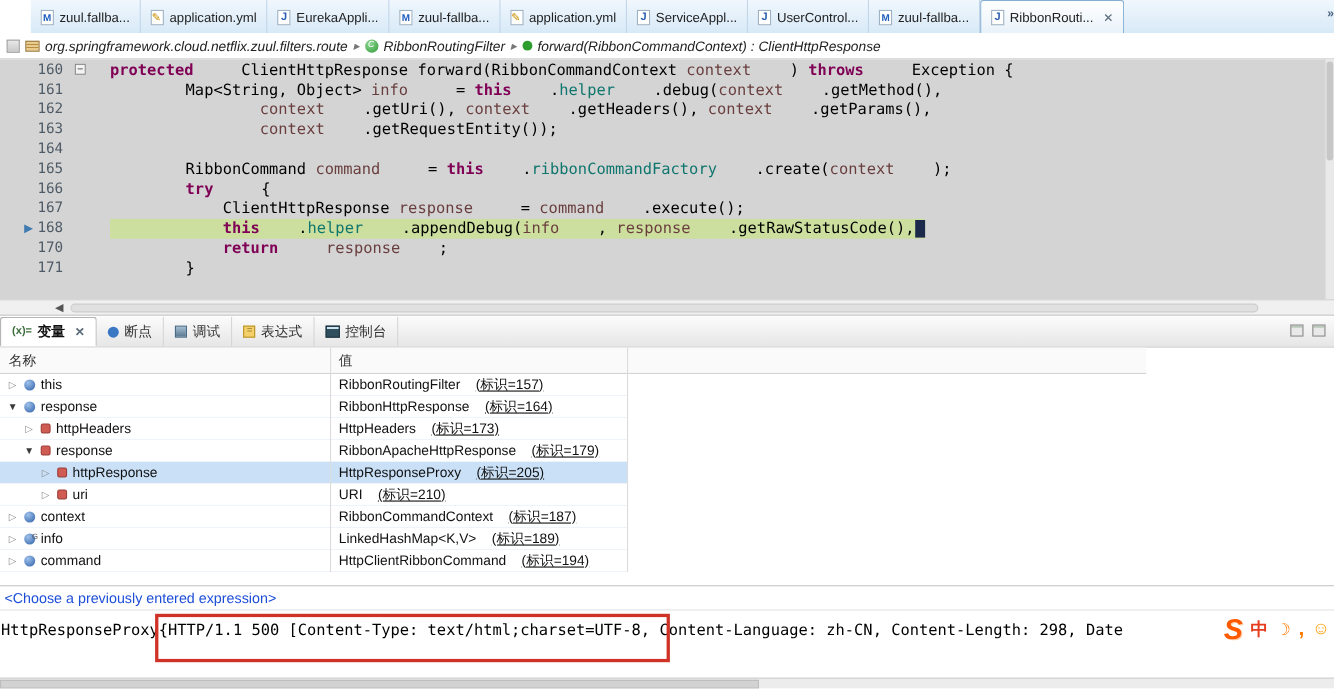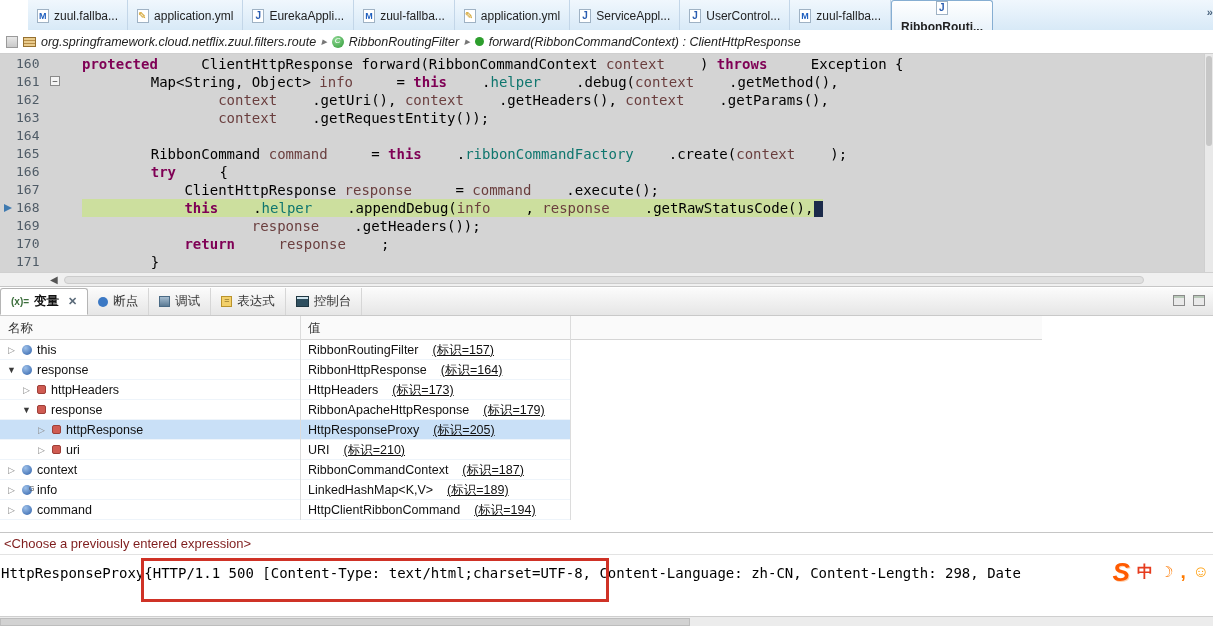--- a/index.html
+++ b/index.html
@@ -6,21 +6,21 @@
   html,body { width:1213px; height:626px; overflow:hidden; background:#fff;
     font-family:"Liberation Sans", sans-serif; position:relative; }
 
   
   .tabbar { position:absolute; left:0; top:0; width:1213px; height:32px;
     background:linear-gradient(#f0f7fd,#d7e9f7); border-bottom:1px solid #b9cfe4;
     display:flex; align-items:stretch;margin-left:28px; }
   .etab { display:flex; align-items:center; gap:5px; padding:0 9px; font-size:12px;
     color:#222; border-right:1px solid #c3d6e8; white-space:nowrap; }
   .etab.active { background:linear-gradient(#ffffff,#e8f2fa);
-    border:1px solid #86aed2; border-bottom:none; border-radius:3px 3px 0 0; font-weight:bold;flex-direction:column; }
+    border:1px solid #86aed2; border-bottom:none; border-radius:3px 3px 0 0; font-weight:normal; }
   .etab-close { color:#5b6b7a; font-size:11px; margin-left:4px; cursor:pointer; }
   .tab-overflow { position:absolute; right:14px; top:6px; display:flex; align-items:center;
     gap:2px; font-size:11px; color:#333; }
   .tab-overflow .chev { color:#4b647e; font-weight:bold; }
 
   
   .i { display:inline-block; position:relative; flex:none; }
   .ic-java, .ic-yml, .ic-file { width:12px; height:14px; background:#fff;
     border:1px solid #9fb2c4; }
   .ic-java::after { content:"J"; position:absolute; left:2px; top:0px; font-size:10px;
@@ -41,21 +41,21 @@
       180deg, #e9cb8c 0 2px, #b68c46 2px 3px); border:1px solid #96702f; }
   .ic-class { width:12px; height:12px; border-radius:50%;
     background:radial-gradient(circle at 35% 30%, #8fd894, #2f9a36); }
   .ic-class::after { content:"C"; position:absolute; left:3px; top:0; font-size:8px; color:#fff; }
   .ic-method { width:9px; height:9px; border-radius:50%; background:#2d9e2d; }
 
   
   .editor { position:absolute; left:0; top:54px; width:1213px; height:218px;
     background:#d4d4d4; font-family:"DejaVu Sans Mono", monospace; font-size:14px;
     overflow:hidden; padding-top:1px; }
-  .cl { display:flex; height:18px; line-height:18px; align-items:flex-end; }
+  .cl { display:flex; height:18px; line-height:18px; align-items:flex-start;margin-left:18px; }
   .ann { width:16px; height:18px; flex:none; position:relative; }
   .ip { position:absolute; left:4px; top:5px; width:0; height:0;
     border-left:8px solid #3f7ab0; border-top:4px solid transparent;
     border-bottom:4px solid transparent; }
   .ln { width:32px; flex:none; color:#4f5b66; font-size:13px; }
   .fold { width:34px; flex:none; position:relative; }
   .foldbox { position:absolute; left:2px; top:3px; width:10px; height:10px; background:#f4f4f4;
     border:1px solid #8a8a8a; font-size:9px; line-height:8px; text-align:center; color:#444; }
   .ct { white-space:pre; color:#000; }
   .ct.hl { background:#ccdf9e; }
@@ -115,21 +115,21 @@
   .expander.open { color:#3a3a3a; }
   .vic-object, .vic-object-g { width:10px; height:10px; border-radius:50%;
     background:radial-gradient(circle at 35% 30%, #9ec1ea, #2d5fa8); }
   .vic-object-g::after { content:"G"; position:absolute; left:7px; top:-6px; font-size:7px; color:#555; }
   .vic-field { width:9px; height:9px; background:#cf5b52; border:1px solid #9e3f38; border-radius:2px; }
   .vtype { white-space:nowrap; }
   .vid { margin-left:14px; white-space:nowrap;text-decoration:underline; }
 
   
   .expr { position:absolute; left:0; top:532px; width:1213px; height:22px; background:#fff;
-    border-top:1px solid #c6c6c6; font-size:13px; color:#7f1d1d; padding:3px 0 0 4px; }
+    border-top:1px solid #c6c6c6; font-size:13px; color:#1d4ed8; padding:3px 0 0 4px; }
   .detail { position:absolute; left:0; top:554px; width:1213px; height:62px; background:#fff;
     border-top:1px solid #e3e3e3; font-family:"DejaVu Sans Mono", monospace; font-size:14px;
     color:#000; padding:10px 0 0 1px; white-space:nowrap; overflow:hidden; }
   .annotation-box { position:absolute; left:141px; top:558px; width:468px; height:44px;
     border:3px solid #cf3226; z-index:6; pointer-events:none; }
 
   
   .ime { position:absolute; right:4px; top:560px; display:flex; align-items:center; gap:7px; z-index:7; }
   .sogou-logo { font-size:26px; font-weight:bold; font-style:italic; color:#ff5a00;
     text-shadow:1px 1px 0 #ffd2b0; line-height:24px; }
@@ -268,26 +268,20 @@
       <div class="cl">
         <span class="ann">
           <span class="ip"></span>
         </span>
         <span class="ln">168</span>
         <span class="fold"></span>
         <span class="ct hl"><span class="tok-pl">        </span><span class="tok-kw">this</span><span class="tok-pl">.</span><span class="tok-fld">helper</span><span class="tok-pl">.appendDebug(</span><span class="tok-var">info</span><span class="tok-pl">, </span><span class="tok-var">response</span><span class="tok-pl">.getRawStatusCode(),</span><span class="caret"></span></span>
       </div>
       <div class="cl">
         <span class="ann"></span>
-        <span class="ln">169</span>
-        <span class="fold"></span>
-        <span class="ct"><span class="tok-pl">                </span><span class="tok-var">response</span><span class="tok-pl">.getHeaders());</span></span>
-      </div>
-      <div class="cl">
-        <span class="ann"></span>
         <span class="ln">170</span>
         <span class="fold"></span>
         <span class="ct"><span class="tok-pl">        </span><span class="tok-kw">return</span><span class="tok-pl"> </span><span class="tok-var">response</span><span class="tok-pl">;</span></span>
       </div>
       <div class="cl">
         <span class="ann"></span>
         <span class="ln">171</span>
         <span class="fold"></span>
         <span class="ct"><span class="tok-pl">    }</span></span>
       </div>

